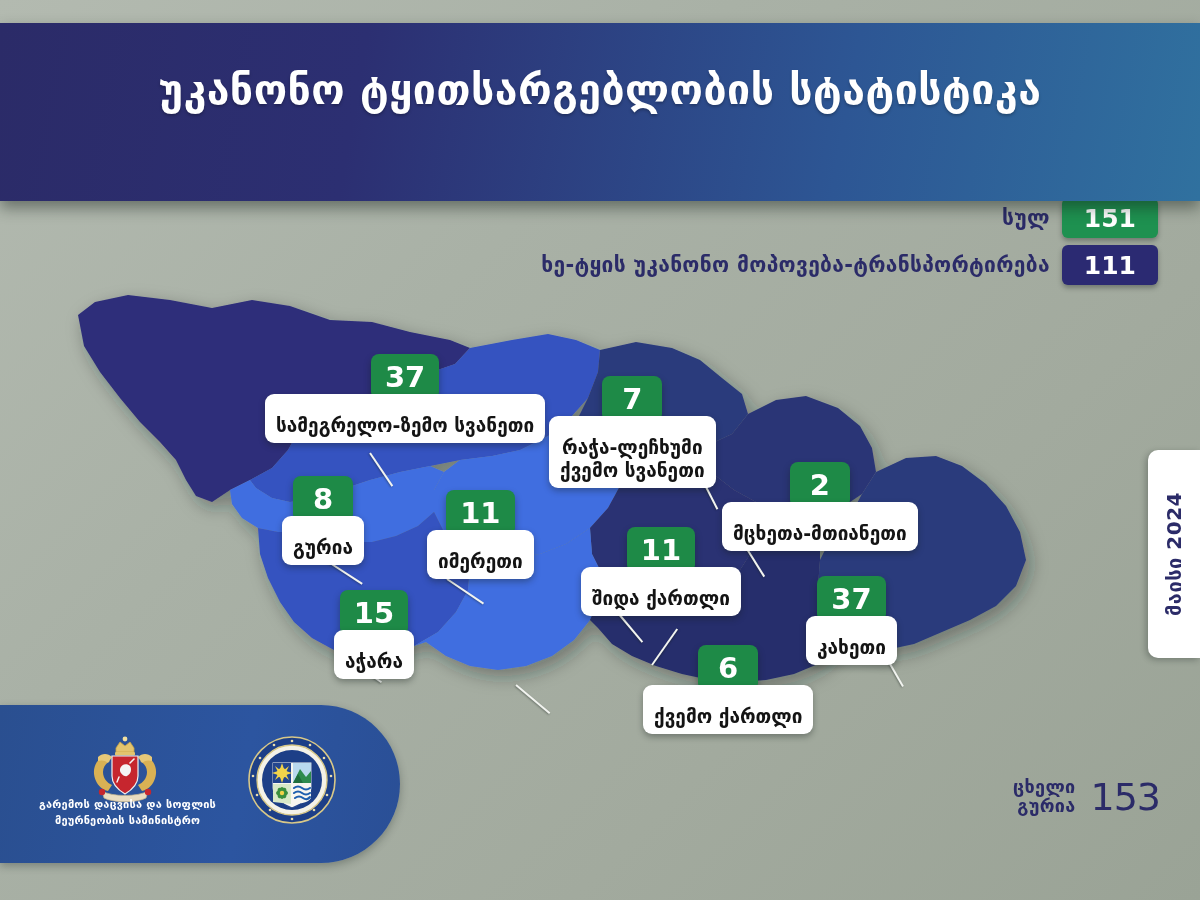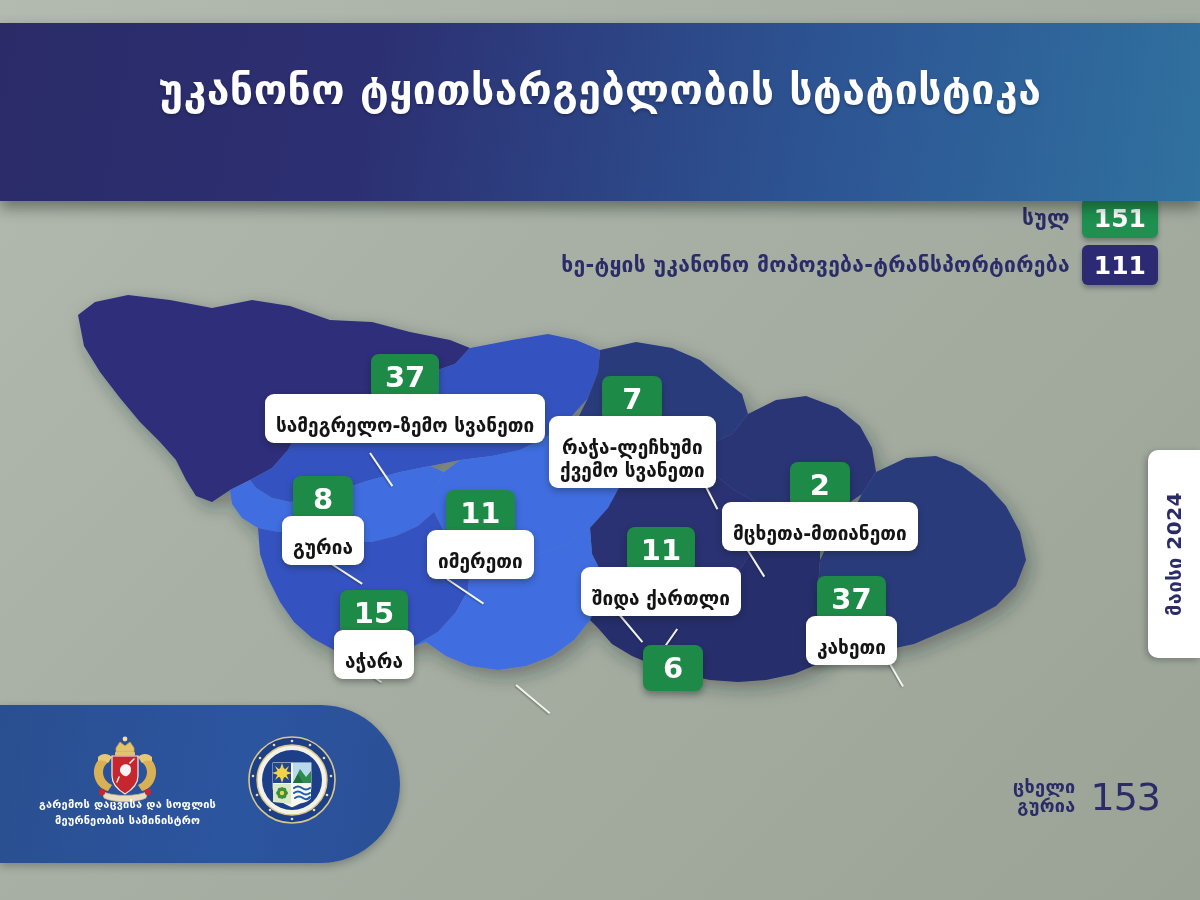--- a/index.html
+++ b/index.html
@@ -64,21 +64,21 @@
   .summary-badge {
     min-width: 56px;
     height: 40px;
     border-radius: 6px;
     display: flex;
     align-items: center;
     justify-content: center;
     color: #ffffff;
     font-size: 25px;
     font-weight: bold;
-    padding: 0 12px;
+    padding: 0 22px;
     box-shadow: 0 3px 5px rgba(20,30,25,0.35);
   }
   .badge-green { background: #1e9150; }
   .badge-navy  { background: #2b2a72; }
 
   
   #map-wrap {
     position: absolute;
     left: 0; top: 150px;
     width: 1200px; height: 640px;
@@ -353,20 +353,21 @@
   </div>
 
   <div class="region" style="left:334px; top:590px;">
     <div class="region-count">15</div>
     <div class="region-name">აჭარა</div>
   </div>
 
 
   <div class="region" style="left:643px; top:645px;">
     <div class="region-count">6</div>
+    <div class="region-name">ქვემო ქართლი</div>
   </div>
 
   <div id="date-tab">
     <span id="date-text">მაისი 2024</span>
   </div>
 
   <div id="footer-panel"></div>
 
   <svg id="emblem-ministry" viewBox="0 0 78 72">
     <g>

